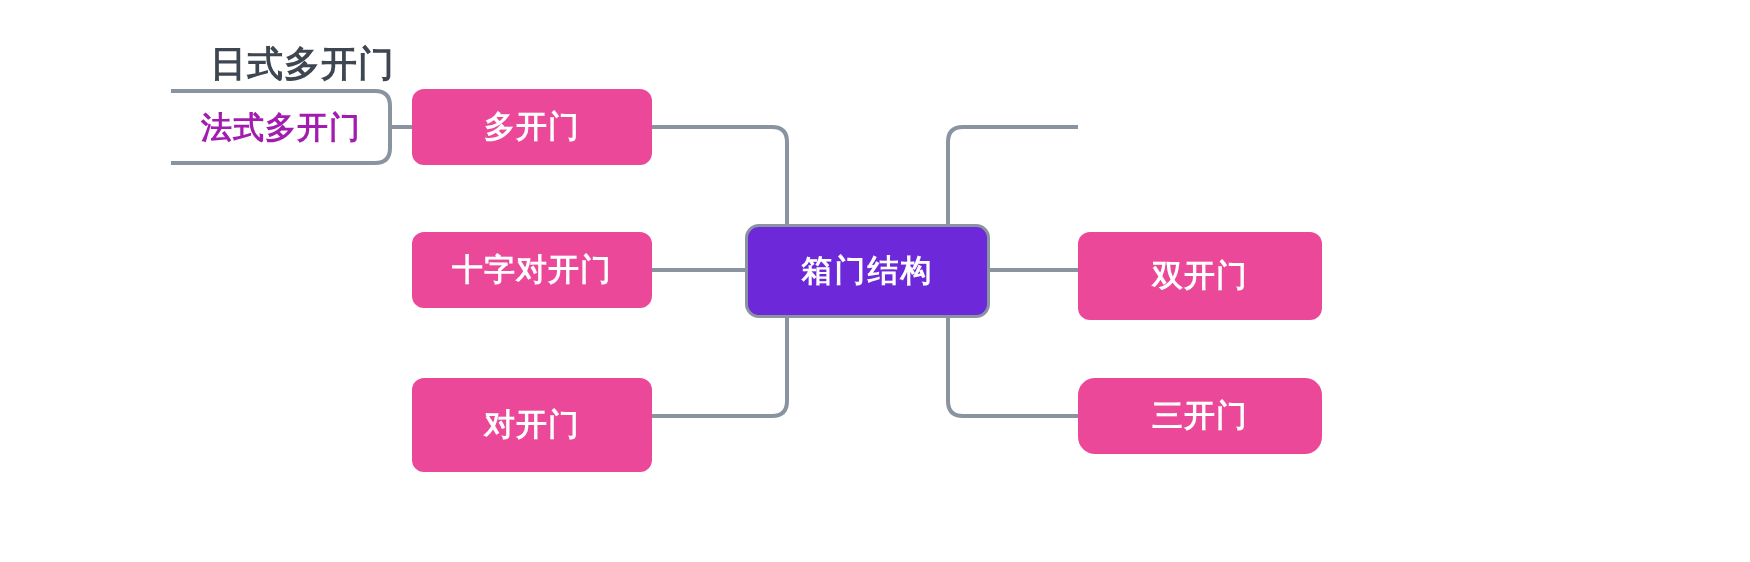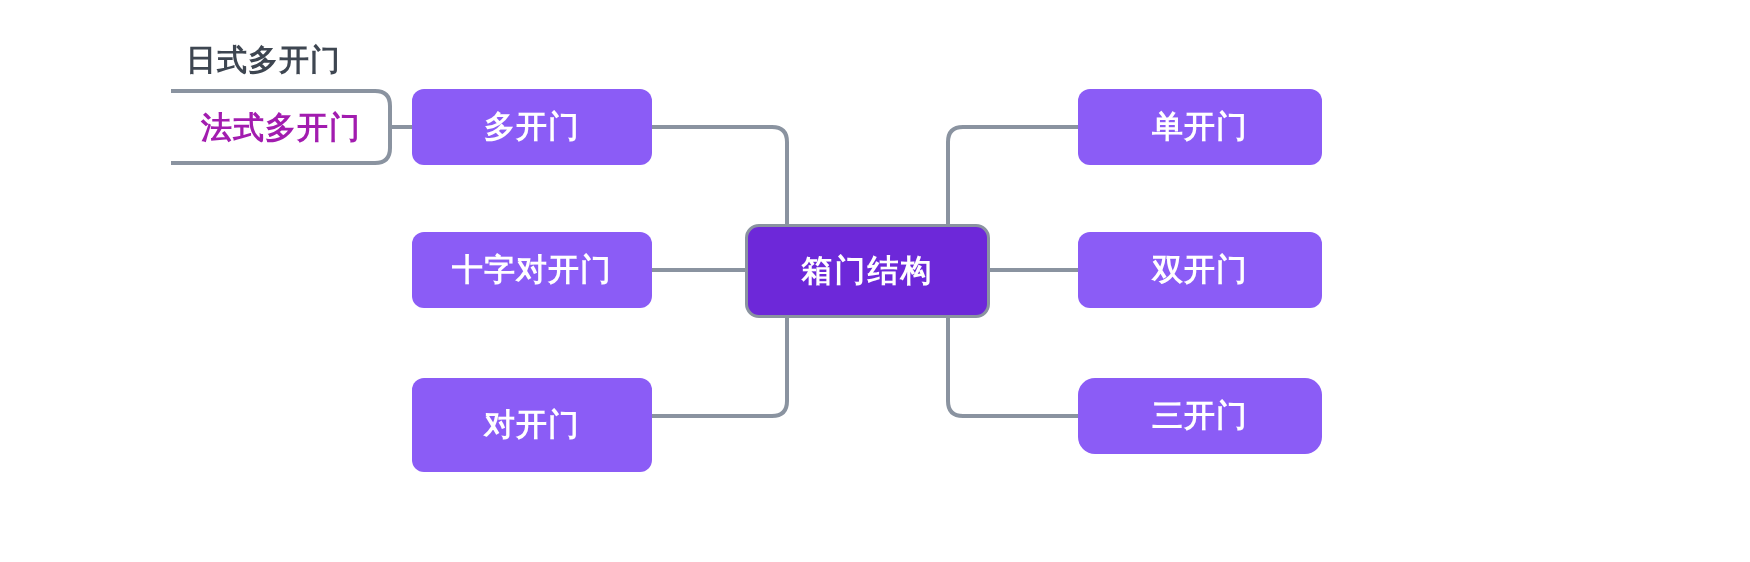--- a/index.html
+++ b/index.html
@@ -31,38 +31,39 @@
     display: flex;
     align-items: center;
     justify-content: center;
     border-radius: 12px;
     color: #ffffff;
     font-weight: bold;
     letter-spacing: 1px;
     z-index: 3;
   }
   .node-blue {
-    background: #8b5cf6;
+    background: #ec4899;
     font-size: 31px;
   }
   .node-root {
     background: #6d28d9;
     border: 3px solid #8a93a0;
     border-radius: 14px;
     font-size: 31px;
     letter-spacing: 2px;
   }
   .plain-label {
     position: absolute;
     color: #3e4651;
     font-weight: bold;
-    font-size: 30px;
+    font-size: 36px;
     letter-spacing: 1px;
     white-space: nowrap;
     z-index: 3;
+    margin-left: 24px;
   }
   .bracket-label {
     position: absolute;
     box-sizing: border-box;
     display: flex;
     align-items: center;
     justify-content: center;
     color: #a21caf;
     font-weight: bold;
     font-size: 31px;
@@ -102,19 +103,18 @@
   <div class="bracket-label" style="left:186px; top:105px; width:190px; height:46px;">法式多开门</div>
 
   <div class="node node-blue" style="left:412px; top:89px; width:240px; height:76px;">多开门</div>
 
   <div class="node node-blue" style="left:412px; top:232px; width:240px; height:76px;">十字对开门</div>
 
   <div class="node node-blue" style="left:412px; top:378px; width:240px; height:94px;">对开门</div>
 
   <div class="node node-root" style="left:745px; top:224px; width:245px; height:94px;">箱门结构</div>
 
-  <div class="node node-blue" style="left:1078px; top:89px; width:244px; height:76px;">单开门</div>
 
-  <div class="node node-blue" style="left:1078px; top:232px; width:244px; height:76px;">双开门</div>
+  <div class="node node-blue" style="left:1078px; top:232px; width:244px; height:88px;">双开门</div>
 
   <div class="node node-blue" style="left:1078px; top:378px; width:244px; height:76px;border-radius:17px;">三开门</div>
 
 </div>
 
 </body></html>

